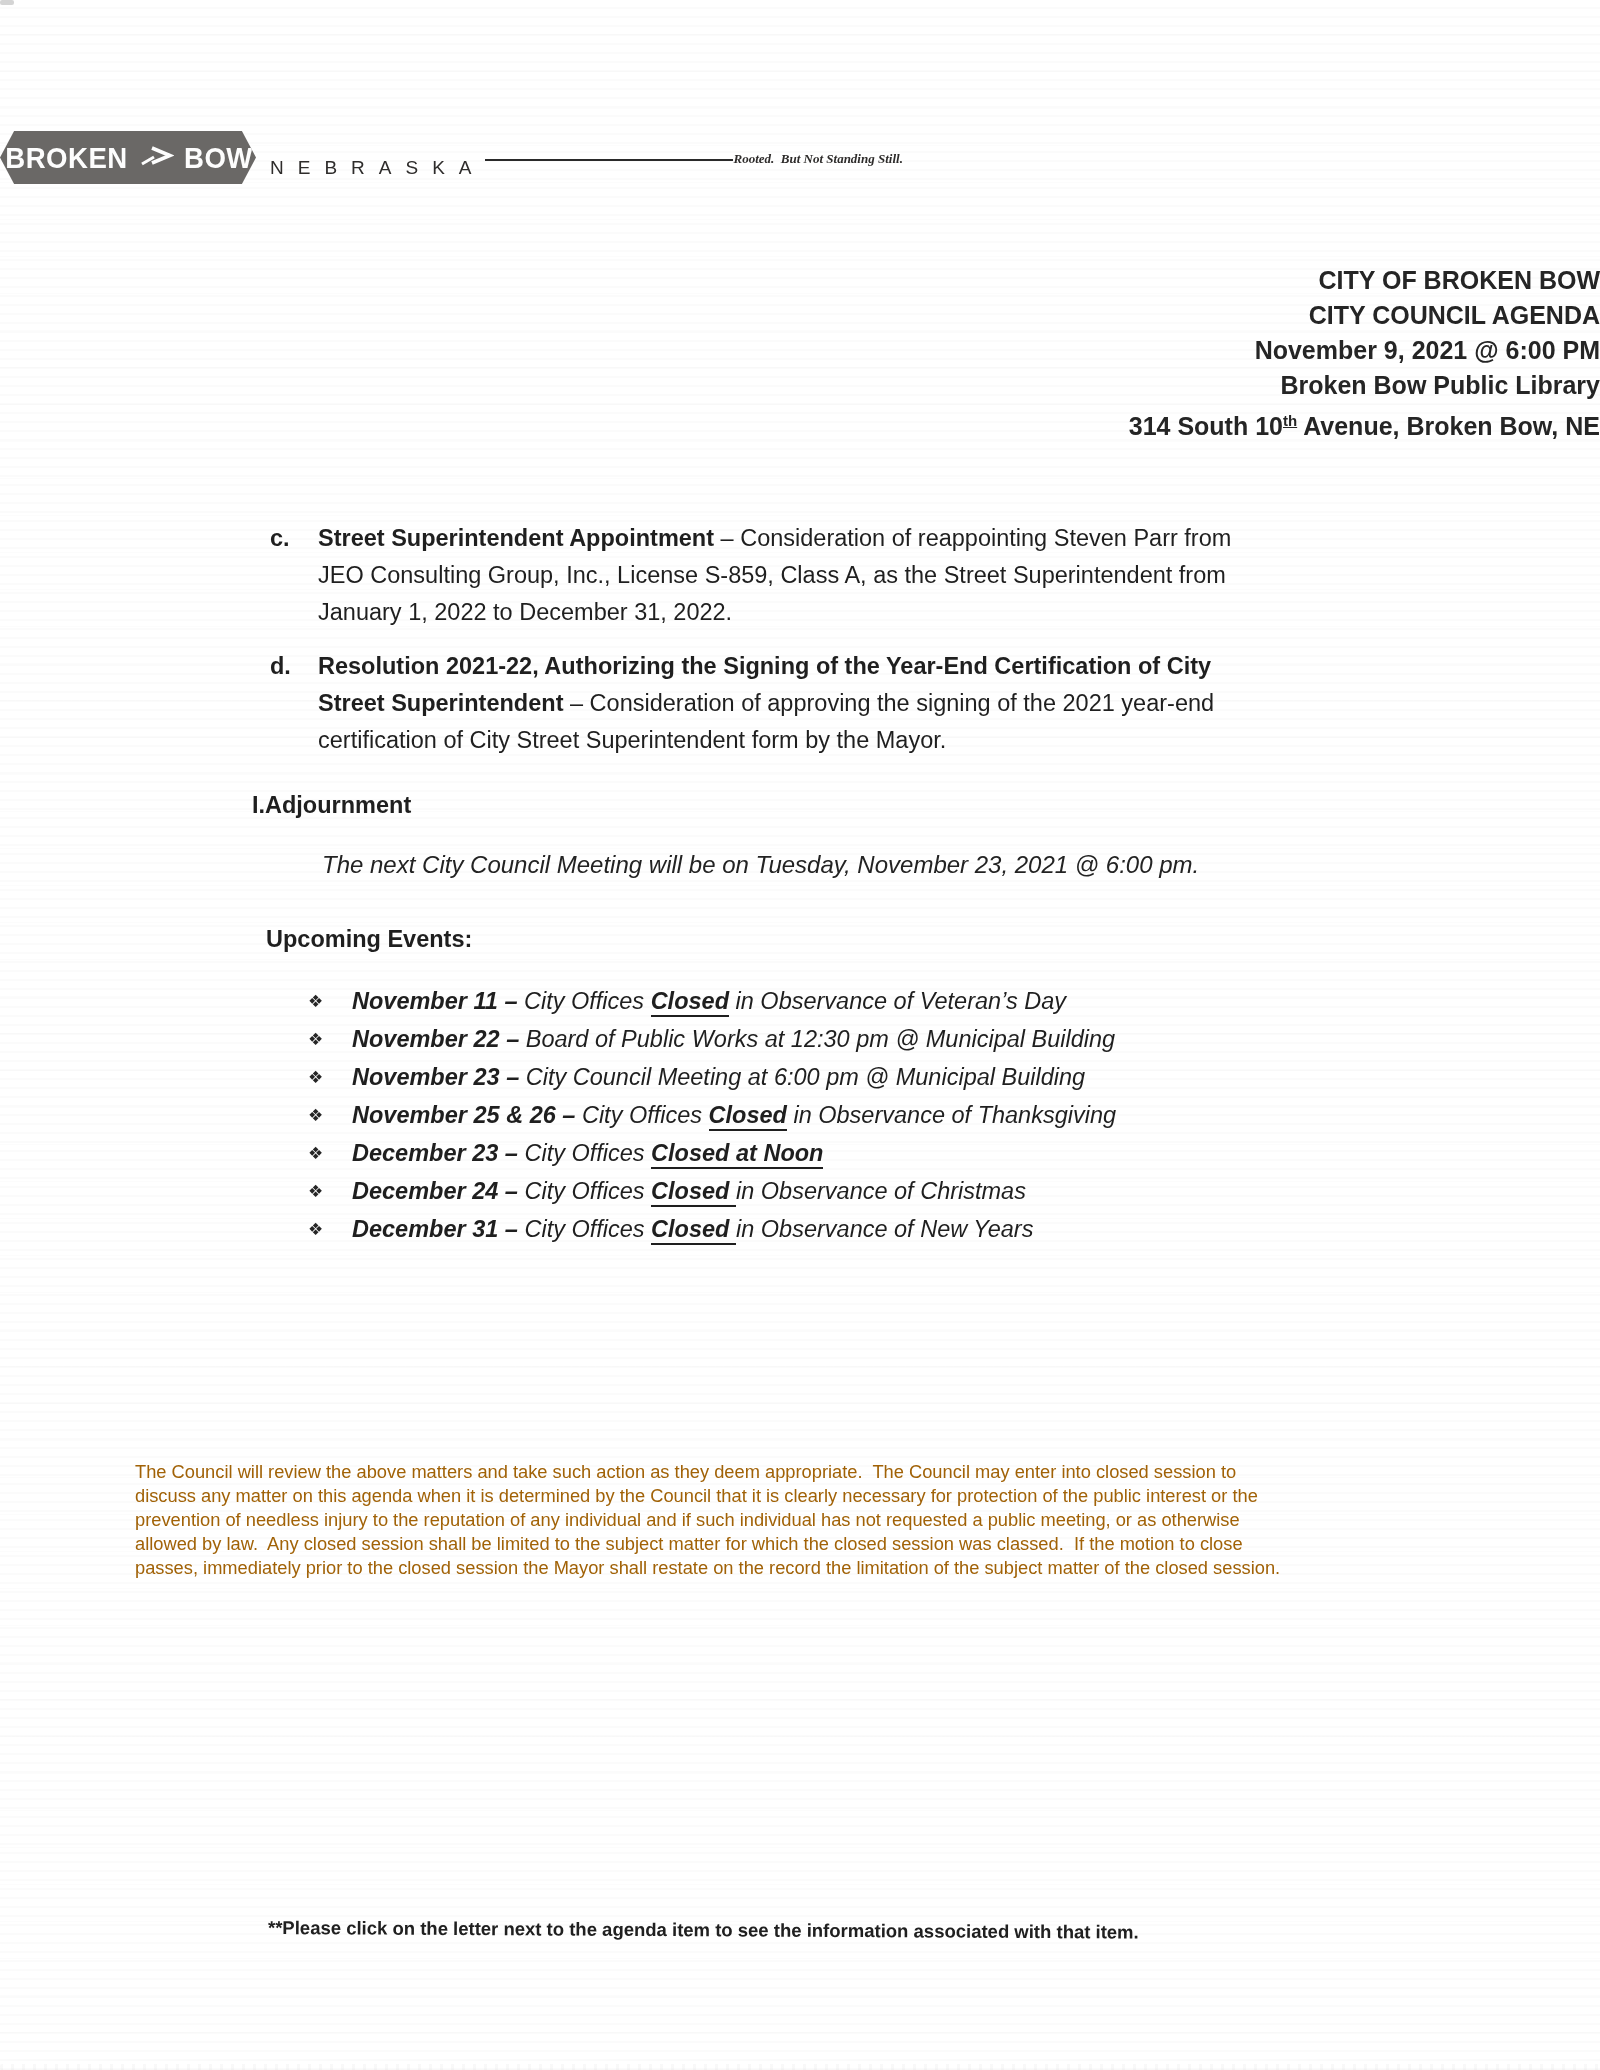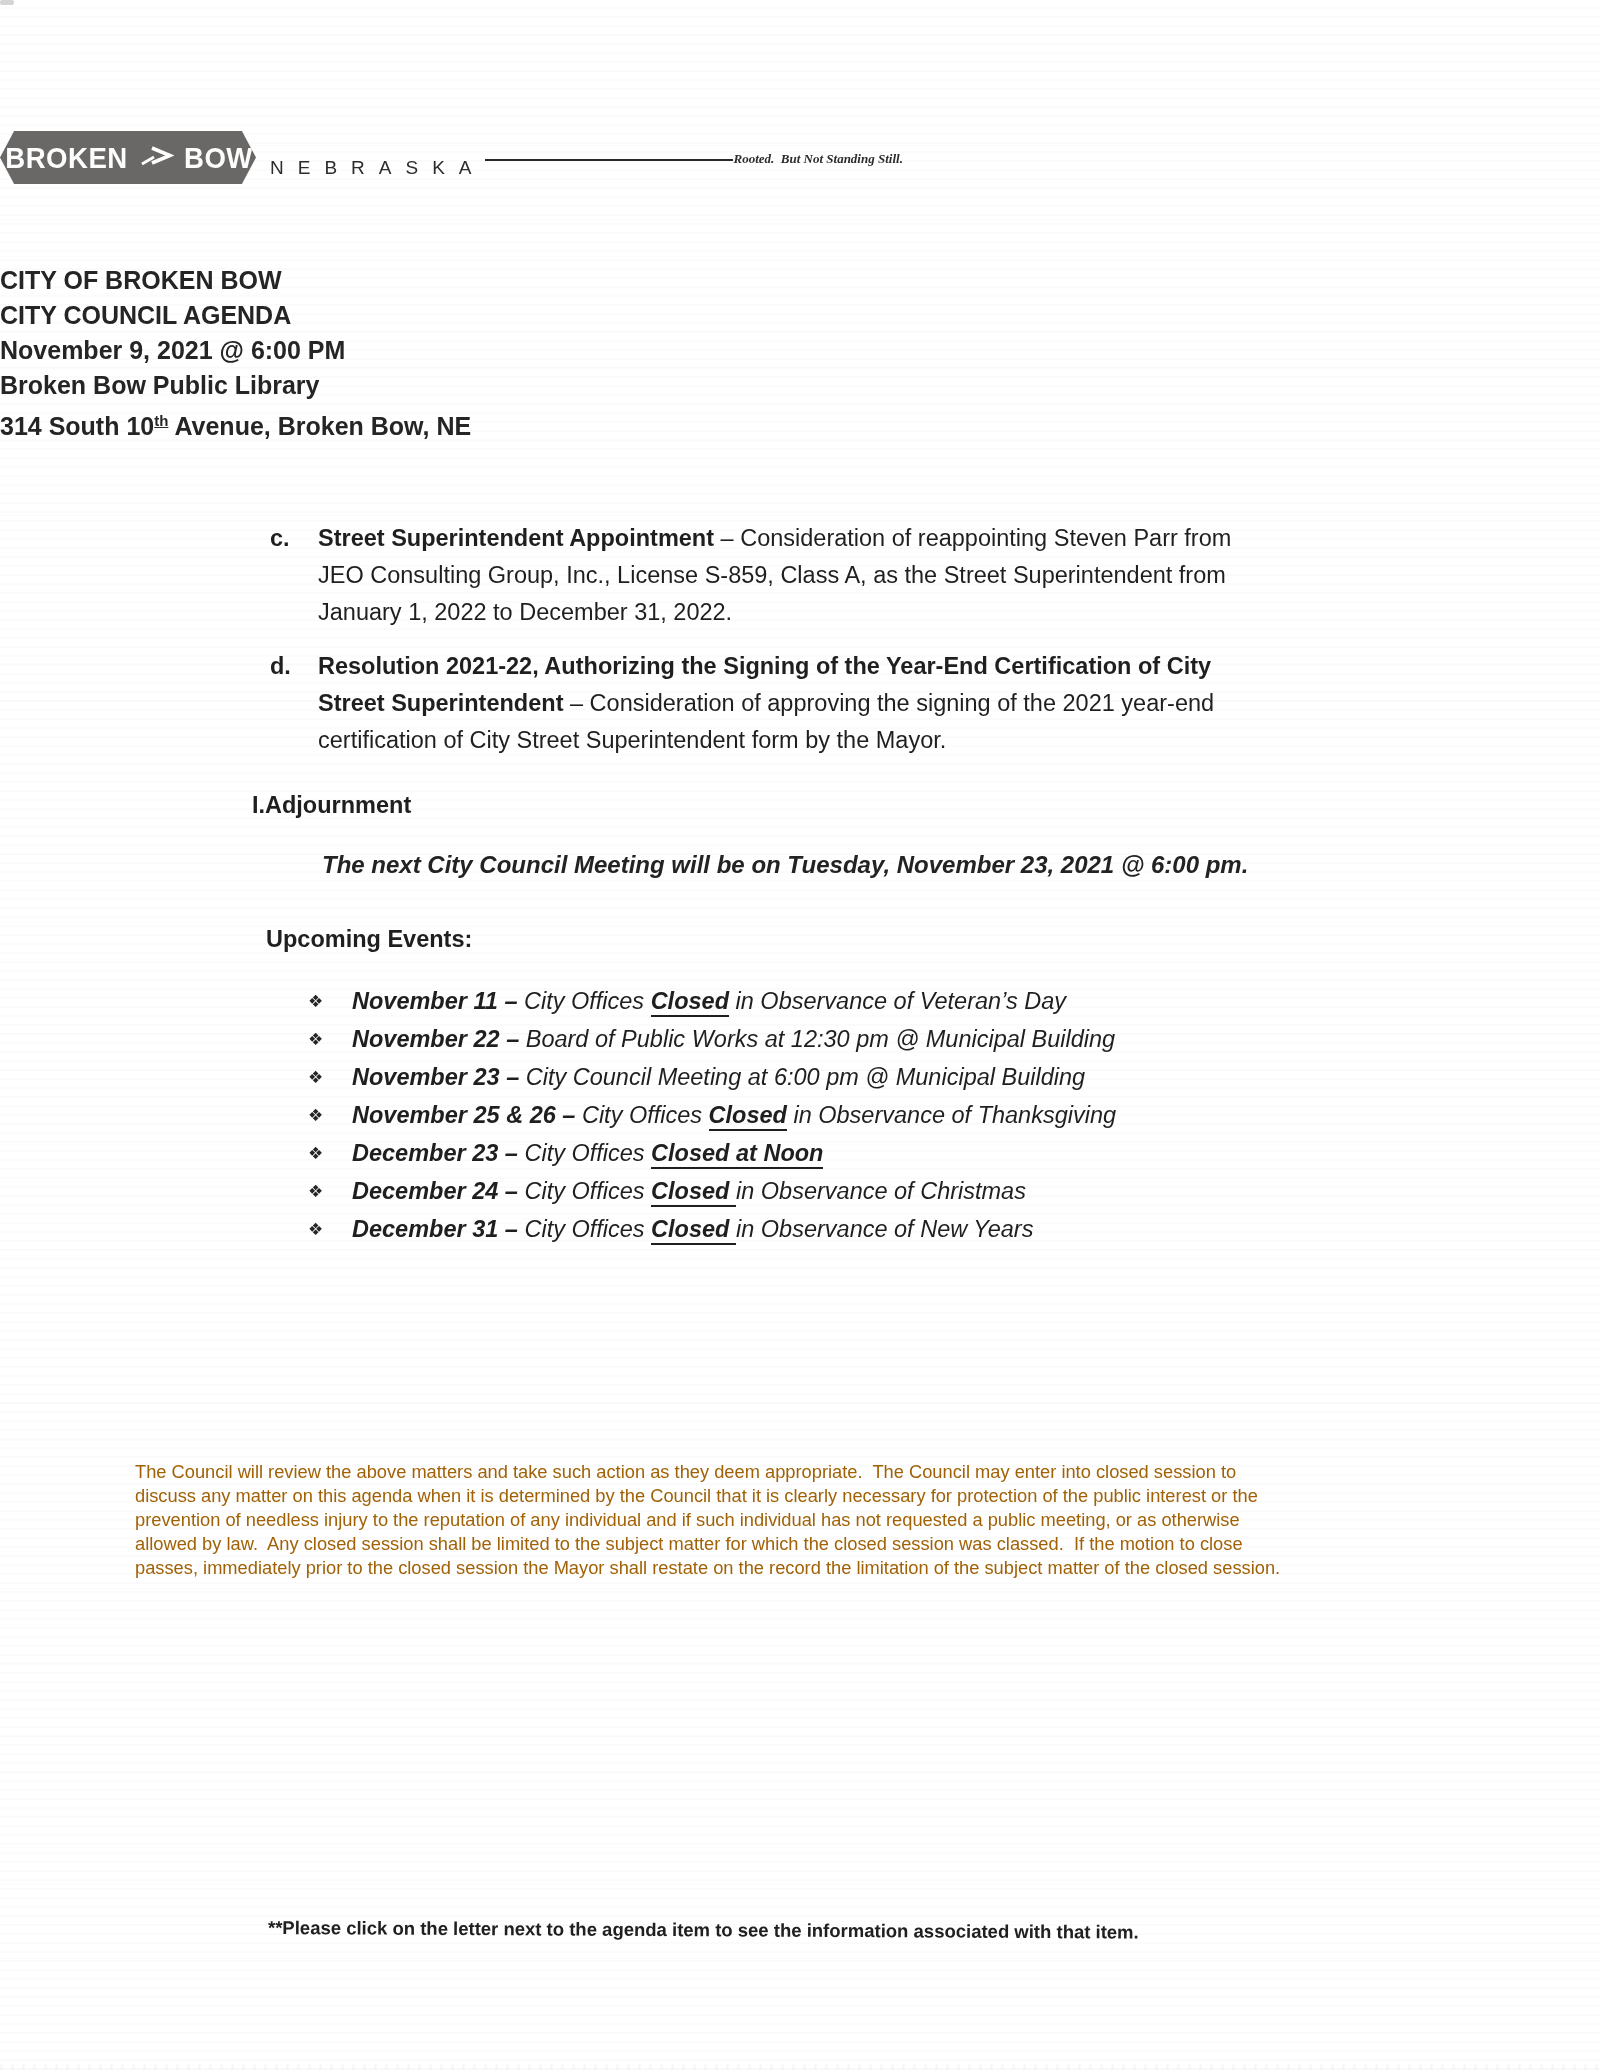--- a/index.html
+++ b/index.html
@@ -43,39 +43,39 @@
   }
   .logo-rule{width:248px;height:2px;background:#2a2a2a;margin-top:4px;}
   .tagline{
     margin-top:3px;font-family:"Liberation Serif", serif;font-style:italic;
     font-weight:600;font-size:13px;color:#2e2c2b;white-space:pre;
   }
 
   
   .header{
     position:absolute;top:263px;left:0;width:100%;
-    text-align:left;font-weight:bold;font-size:25px;line-height:35px;color:#252525;
+    text-align:right;font-weight:bold;font-size:25px;line-height:35px;color:#252525;
   }
   .header sup{font-size:.6em;vertical-align:super;text-decoration:underline;}
 
   
   .agenda-item{position:absolute;left:268px;width:1180px;font-size:23.5px;line-height:37px;}
   .agenda-item .letter{position:absolute;left:2px;top:0;font-weight:bold;cursor:pointer;}
   .agenda-item .body{margin-left:50px;white-space:nowrap;}
   .item-c{top:520px;}
   .item-d{top:648px;}
   .b{font-weight:bold;}
   .it{font-style:italic;}
 
   .adjournment{position:absolute;left:222px;top:792px;font-size:23.5px;font-weight:bold;text-align:right;}
   .adjournment .letter{display:inline-block;width:43px;cursor:pointer;}
 
   .next-meeting{
     position:absolute;left:322px;top:851px;
-    font-size:24px;font-weight:bold;font-style:italic;white-space:nowrap;color:#232323;
+    font-size:24px;font-weight:normal;font-style:italic;white-space:nowrap;color:#232323;
   }
   .upcoming-heading{position:absolute;left:266px;top:926px;font-size:23.5px;font-weight:bold;}
 
   
   .events{
     position:absolute;left:308px;top:982px;margin:0;padding:0;list-style:none;
     font-size:23.5px;font-style:italic;
   }
   .events li{height:38px;line-height:38px;white-space:nowrap;}
   .events .bullet{

